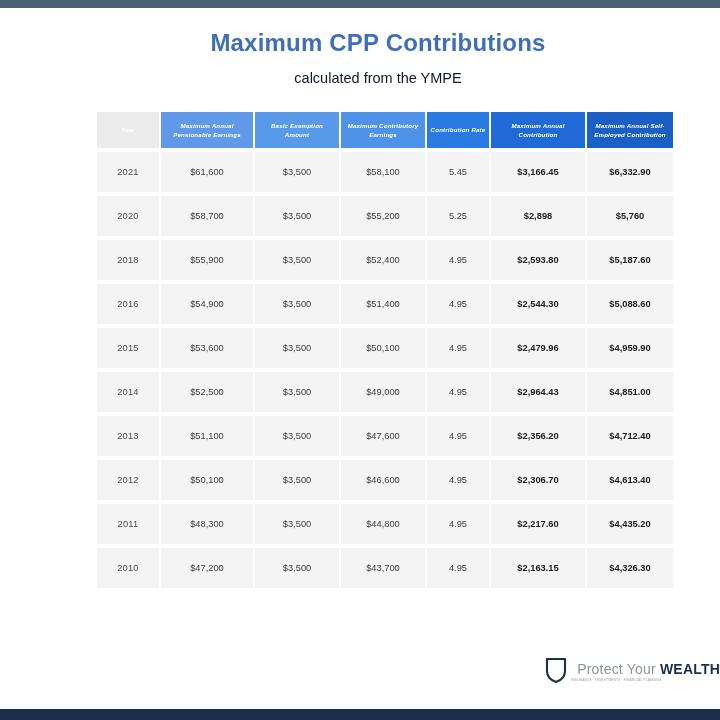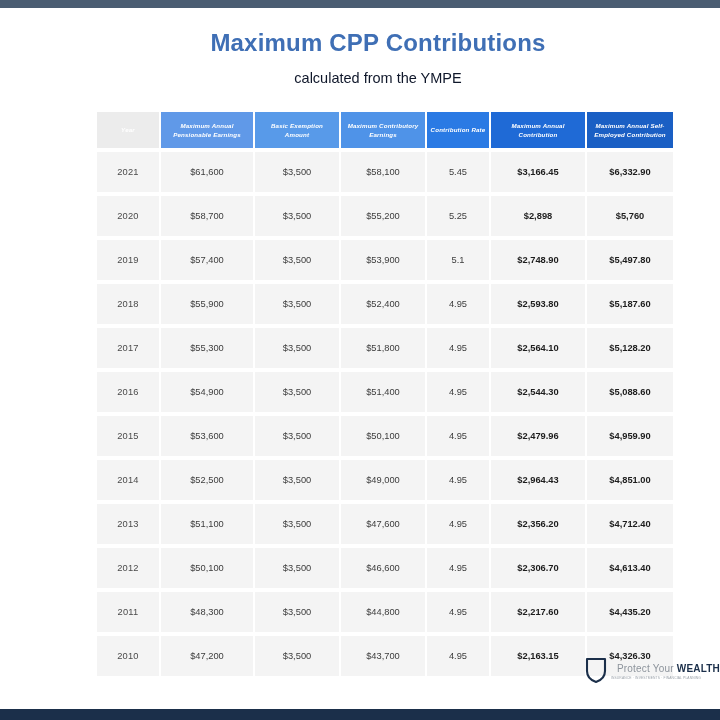--- a/index.html
+++ b/index.html
@@ -137,21 +137,21 @@
 
   .logo-shield { display: block; }
 
   .logo-text {
     display: flex;
     flex-direction: column;
     line-height: 1;
   }
 
   .logo-main {
-    font-size: 10px;
+    font-size: 14px;
     letter-spacing: 0.2px;
     white-space: nowrap;
     padding-left: 6px;
   }
   .logo-main .lt-light { color: #8d949c; font-weight: normal; }
   .logo-main .lt-bold  { color: #1b2f4a; font-weight: bold; }
 
   .logo-sub {
     font-size: 3.3px;
     color: #9aa1a9;
@@ -205,45 +205,27 @@
           <tr>
             <td class="year-cell">2020</td>
             <td>$58,700</td>
             <td>$3,500</td>
             <td>$55,200</td>
             <td>5.25</td>
             <td class="bold-cell">$2,898</td>
             <td class="bold-cell">$5,760</td>
           </tr>
           <tr>
-            <td class="year-cell">2019</td>
-            <td>$57,400</td>
-            <td>$3,500</td>
-            <td>$53,900</td>
-            <td>5.1</td>
-            <td class="bold-cell">$2,748.90</td>
-            <td class="bold-cell">$5,497.80</td>
-          </tr>
-          <tr>
             <td class="year-cell">2018</td>
             <td>$55,900</td>
             <td>$3,500</td>
             <td>$52,400</td>
             <td>4.95</td>
             <td class="bold-cell">$2,593.80</td>
             <td class="bold-cell">$5,187.60</td>
-          </tr>
-          <tr>
-            <td class="year-cell">2017</td>
-            <td>$55,300</td>
-            <td>$3,500</td>
-            <td>$51,800</td>
-            <td>4.95</td>
-            <td class="bold-cell">$2,564.10</td>
-            <td class="bold-cell">$5,128.20</td>
           </tr>
           <tr>
             <td class="year-cell">2016</td>
             <td>$54,900</td>
             <td>$3,500</td>
             <td>$51,400</td>
             <td>4.95</td>
             <td class="bold-cell">$2,544.30</td>
             <td class="bold-cell">$5,088.60</td>
           </tr>

